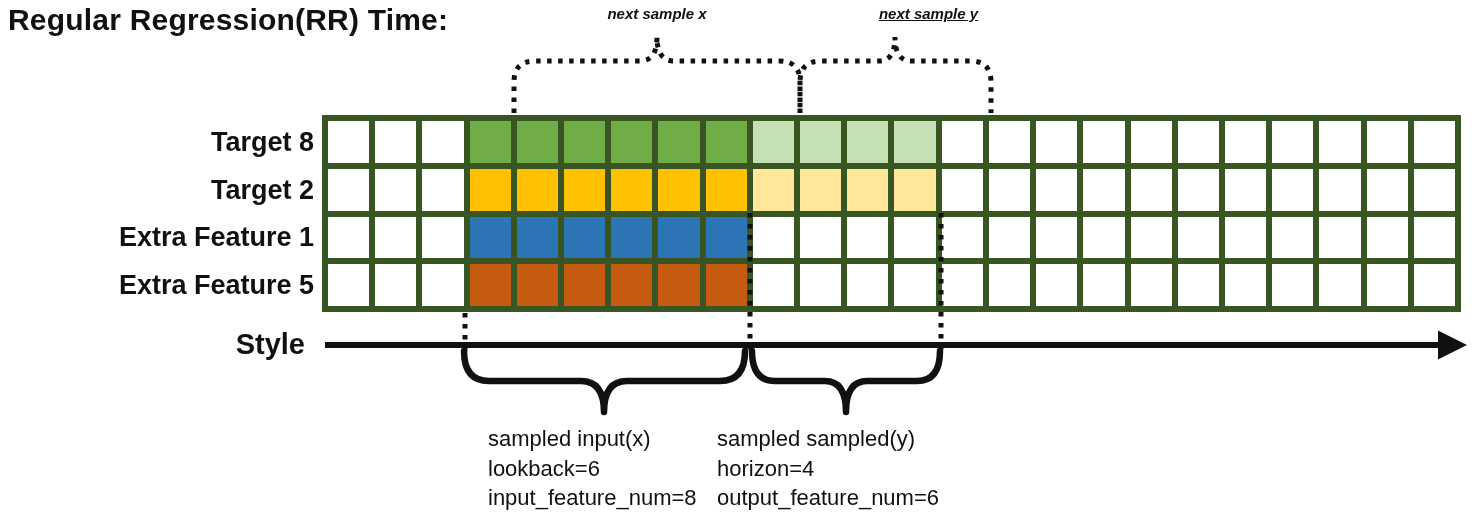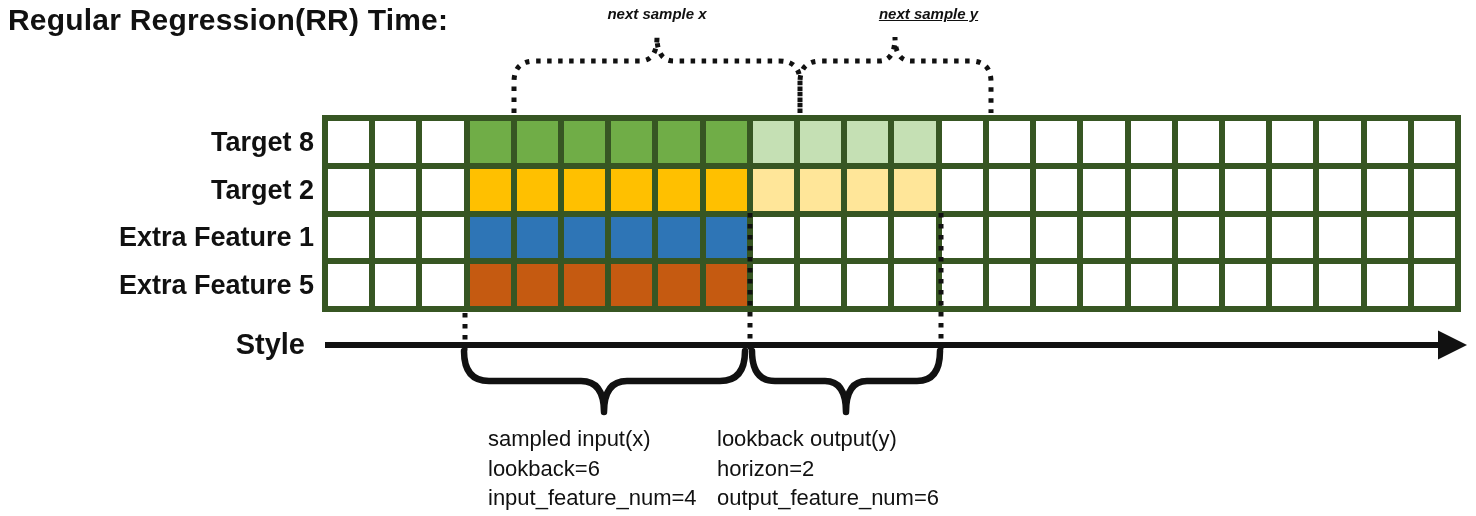--- a/index.html
+++ b/index.html
@@ -187,22 +187,22 @@
 
     <path d="M 464,351 Q 464,381 489,381 L 581,381 Q 604,381 604,412 Q 604,381 627,381 L 720,381 Q 745,381 745,351" fill="none" stroke="#111111" stroke-width="6.5" stroke-linecap="round" stroke-linejoin="round"></path>
     <path d="M 752,351 Q 752,381 775,381 L 825,381 Q 846,381 846,412 Q 846,381 867,381 L 917,381 Q 940,381 940,351" fill="none" stroke="#111111" stroke-width="6.5" stroke-linecap="round" stroke-linejoin="round"></path>
   </svg>
 
   <div class="abs time-label">Style</div>
 
   <div class="abs caption input">
     <div>sampled input(x)</div>
     <div>lookback=6</div>
-    <div>input_feature_num=4</div>
+    <div>input_feature_num=8</div>
   </div>
 
   <div class="abs caption output">
-    <div>lookback output(y)</div>
-    <div>horizon=2</div>
+    <div>sampled sampled(y)</div>
+    <div>horizon=4</div>
     <div>output_feature_num=6</div>
   </div>
 
 </div>
 
 </body></html>

